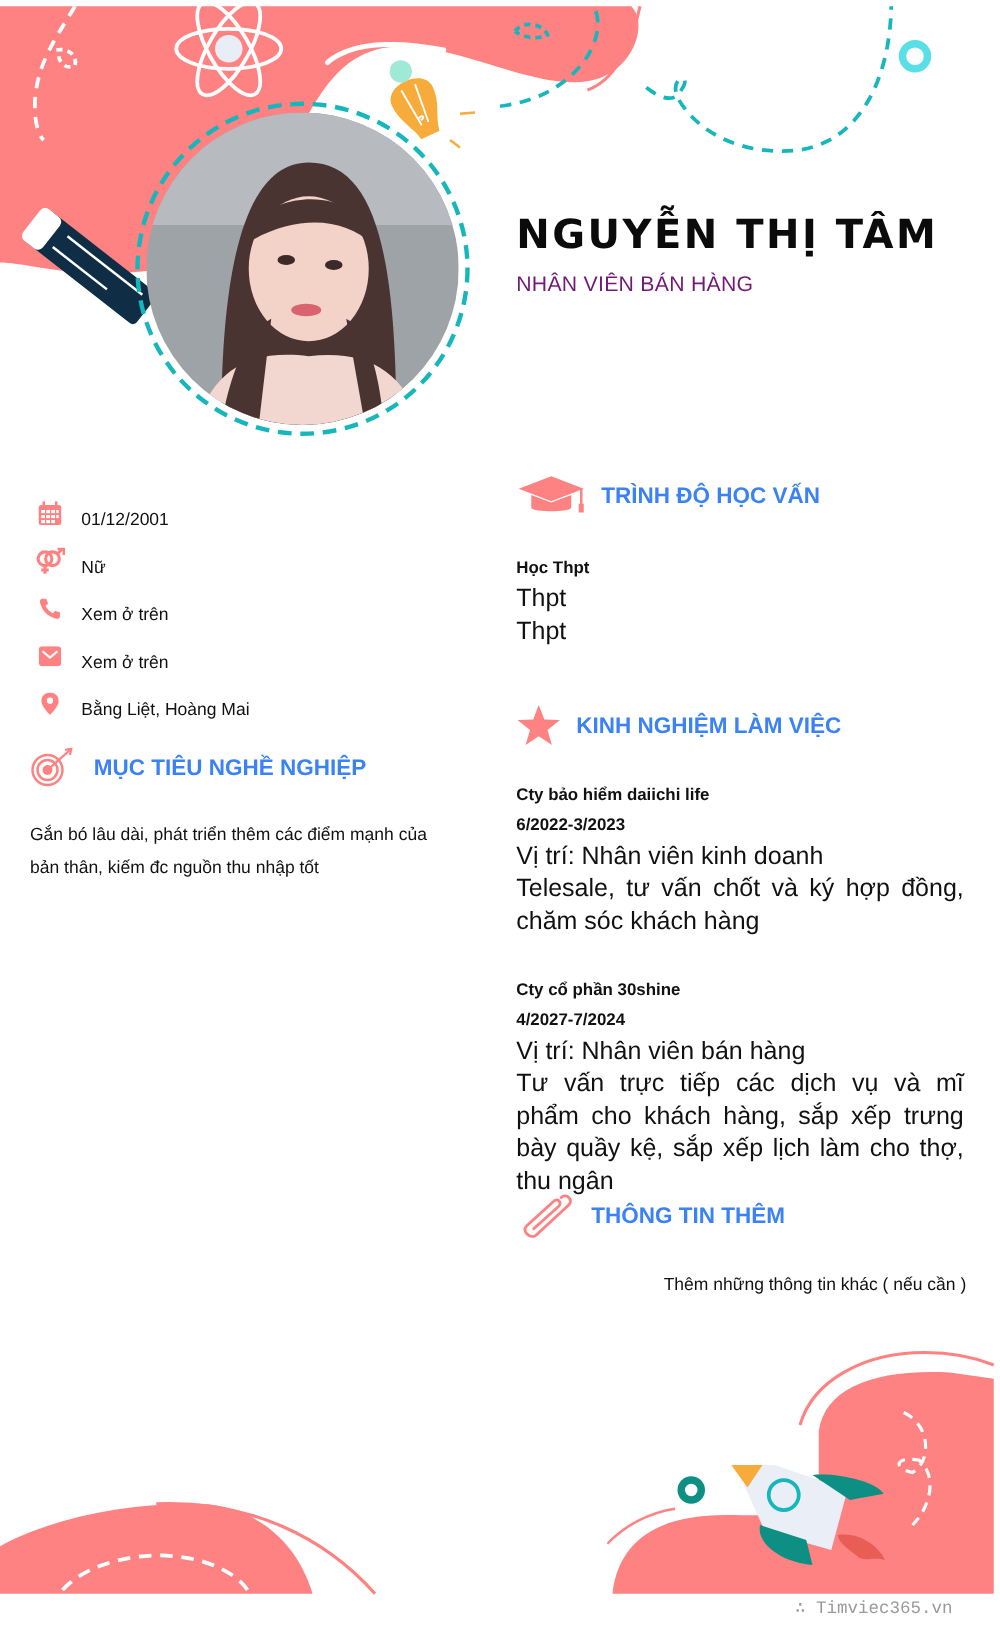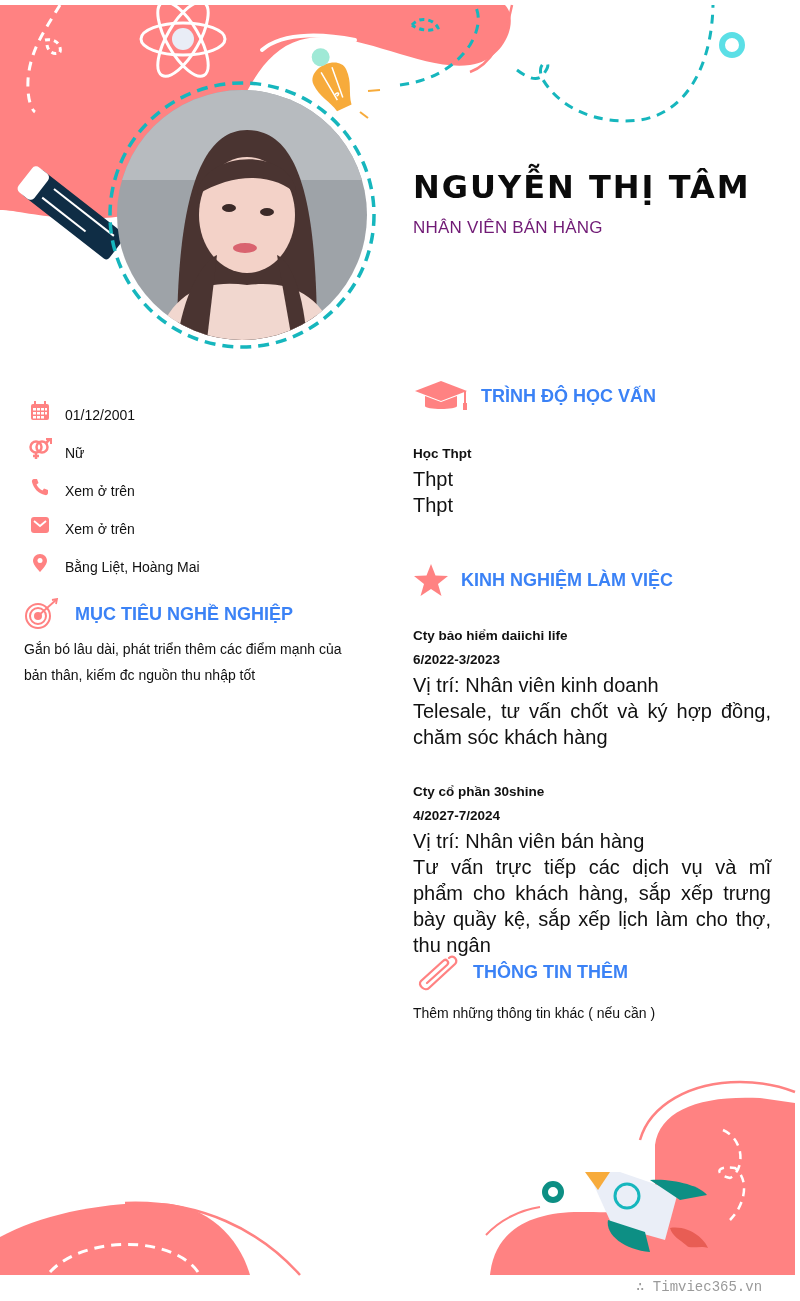--- a/index.html
+++ b/index.html
@@ -154,21 +154,21 @@
         <svg width="36" height="32" viewBox="0 0 36 32">
             <circle cx="14" cy="18" r="12" fill="none" stroke="#ff8282" stroke-width="2"></circle>
             <circle cx="14" cy="18" r="8" fill="none" stroke="#ff8282" stroke-width="2"></circle>
             <circle cx="14" cy="18" r="4" fill="#ff8282"></circle>
             <line x1="14" y1="18" x2="32" y2="2" stroke="#ff8282" stroke-width="1.8"></line>
             <path d="M28 2 L33 1 L32 6" fill="none" stroke="#ff8282" stroke-width="1.8"></path>
           </svg>
       </span>
       <span class="sec-title">MỤC TIÊU NGHỀ NGHIỆP</span>
     </div>
-    <div class="body-text" style="margin-top:4px;">Gắn bó lâu dài, phát triển thêm các điểm mạnh của bản thân, kiếm đc nguồn thu nhập tốt</div>
+    <div class="body-text" style="margin-top:22px;">Gắn bó lâu dài, phát triển thêm các điểm mạnh của bản thân, kiếm đc nguồn thu nhập tốt</div>
   </div>
 
   <div class="sec edu">
     <div class="sec-head">
       <span style="width:56px;height:34px;margin-right:12px;display:inline-block;">
         <svg width="56" height="34" viewBox="0 0 56 34">
             <path d="M28 2 L54 12 L28 22 L2 12 Z" fill="#ff8282"></path>
             <path d="M12 17 L12 27 C12 31 44 31 44 27 L44 17 L28 23 Z" fill="#ff8282"></path>
             <line x1="52" y1="12" x2="52" y2="26" stroke="#ff8282" stroke-width="2"></line>
             <rect x="50" y="24" width="4" height="7" fill="#ff8282"></rect>
@@ -208,21 +208,21 @@
 
   <div class="sec more">
     <div class="sec-head">
       <span style="width:46px;height:40px;margin-right:14px;display:inline-block;">
         <svg width="46" height="40" viewBox="0 0 46 40">
             <path d="M36 6 C40 2 46 8 42 12 L16 36 C12 40 4 33 8 29 L30 9 C33 6 37 10 34 13 L14 31" fill="none" stroke="#ff8282" stroke-width="2.3" stroke-linecap="round"></path>
           </svg>
       </span>
       <span class="sec-title">THÔNG TIN THÊM</span>
     </div>
-    <div class="body-text" style="margin-top:10px;">Thêm những thông tin khác ( nếu cần )</div>
+    <div class="body-text" style="margin-top:24px;text-align:right;">Thêm những thông tin khác ( nếu cần )</div>
   </div>
 
   <svg class="deco" width="800" height="1301" viewBox="0 0 800 1301" style="pointer-events:none;">
     <path d="M0 1237 C40 1215 100 1202 160 1203 C210 1205 240 1240 250 1275 L0 1275 Z" fill="#ff8282"></path>
     <path d="M125 1203 C200 1200 260 1230 300 1275" fill="none" stroke="#ff8282" stroke-width="2.5"></path>
     <path d="M50 1272 C70 1250 110 1242 140 1245 C170 1248 190 1260 198 1272" fill="none" stroke="#fff" stroke-width="3" stroke-dasharray="10 7"></path>
     <path d="M490 1275 C495 1230 530 1212 580 1212 C610 1212 650 1215 655 1200 L655 1145 C660 1110 700 1095 760 1098 L795 1103 L795 1275 Z" fill="#ff8282"></path>
     <path d="M640 1140 C650 1105 690 1082 740 1082 C770 1082 790 1090 795 1092" fill="none" stroke="#ff8282" stroke-width="2.5"></path>
     <path d="M486 1235 C500 1220 520 1210 540 1207" fill="none" stroke="#ff8282" stroke-width="2"></path>
     <path d="M723 1130 C745 1140 745 1170 730 1178 C715 1175 715 1165 735 1168 C750 1180 745 1205 730 1220" fill="none" stroke="#fff" stroke-width="2.5" stroke-dasharray="8 6"></path>

